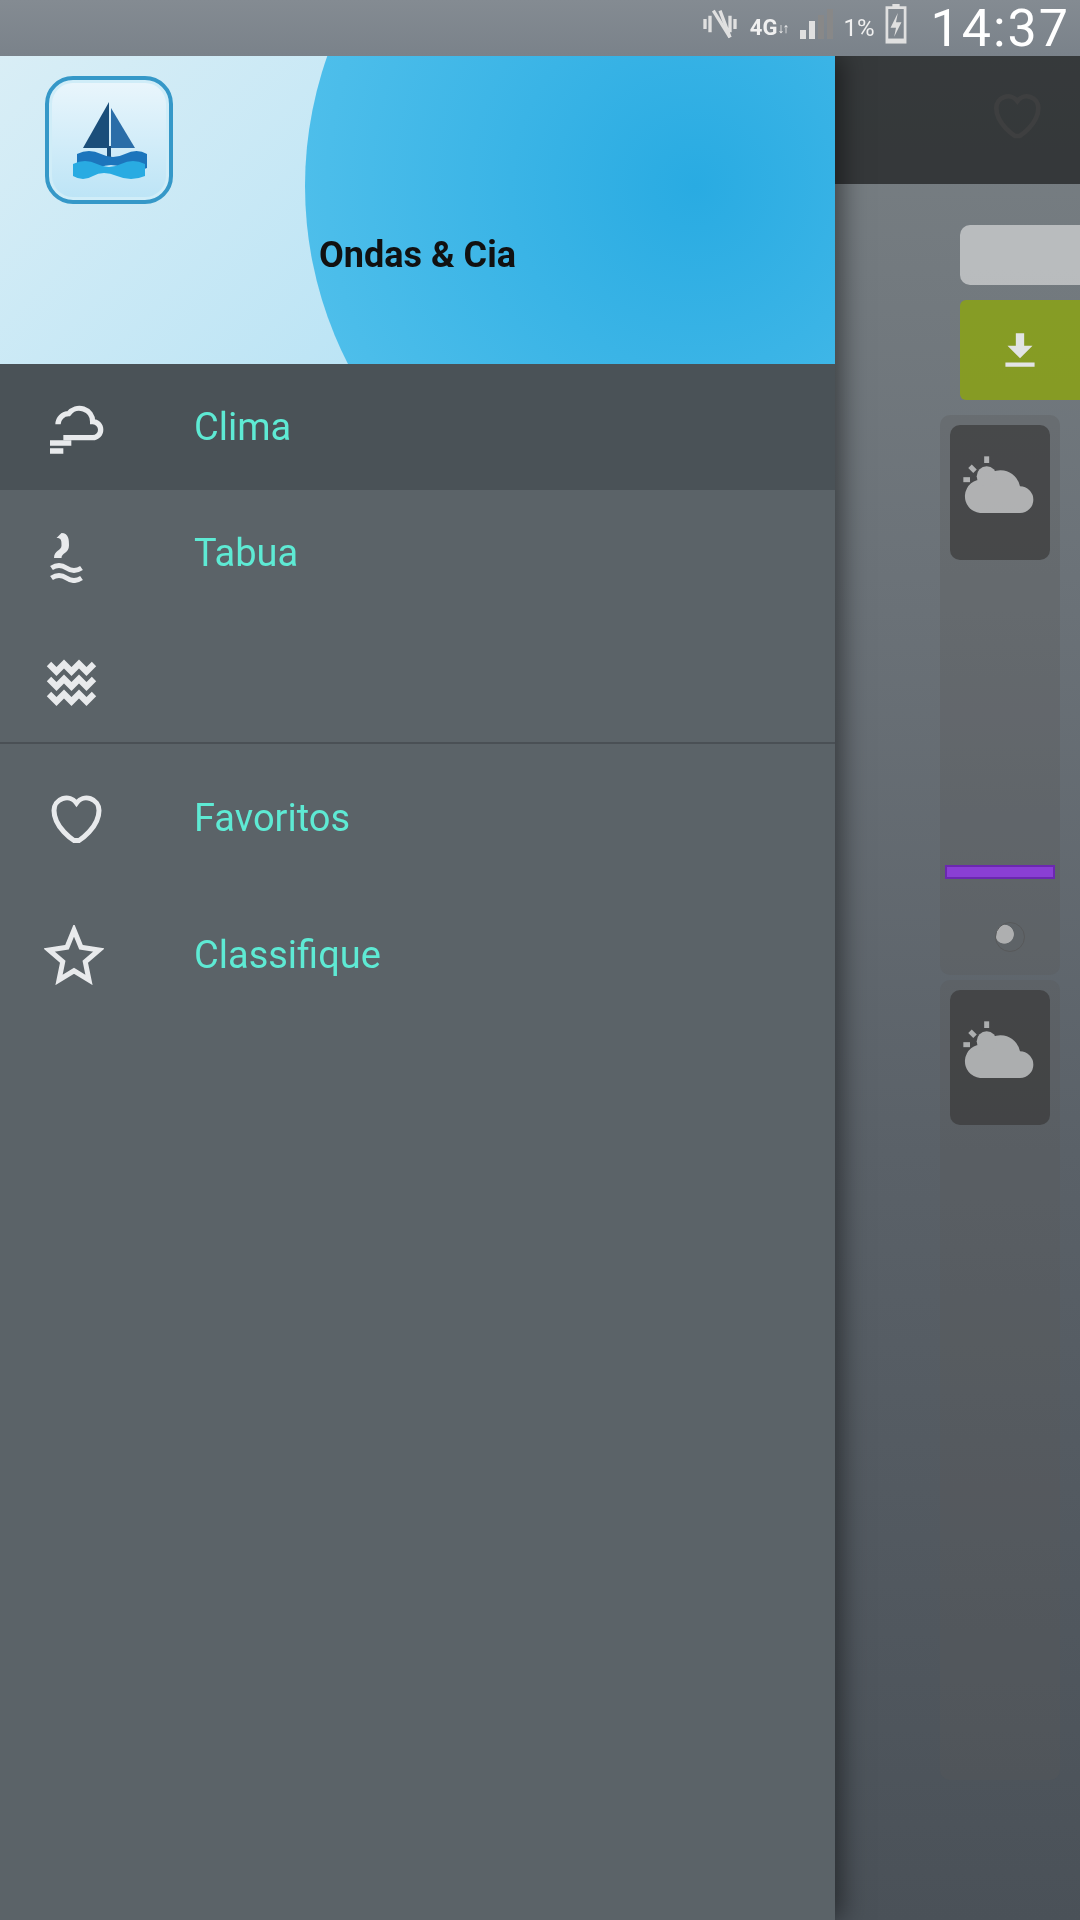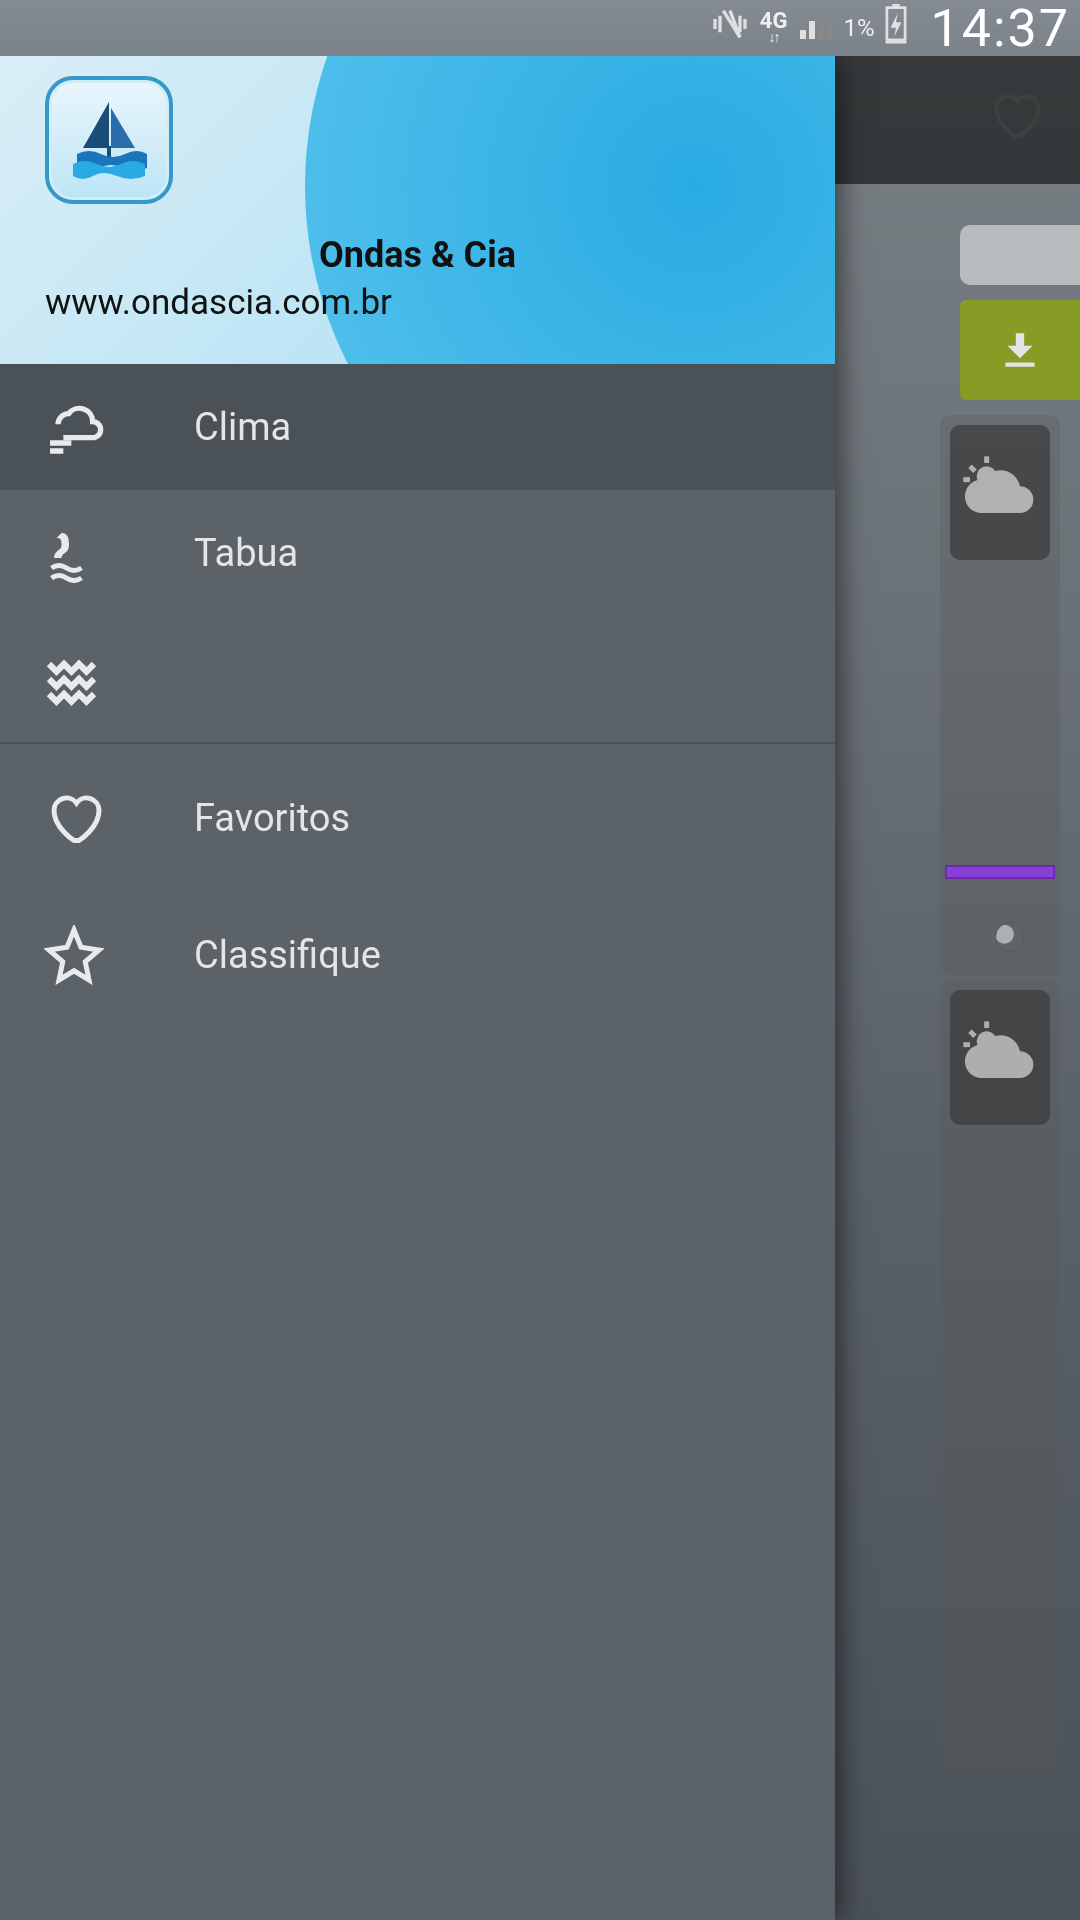--- a/index.html
+++ b/index.html
@@ -142,21 +142,21 @@
       position: relative; z-index: 2;
     }
     .menu {
       display: flex; flex-direction: column;
     }
     .menu-item {
       height: 126px;
       display: flex; align-items: center;
       padding-left: 40px;
       gap: 86px;
-      color: #e5e5e5;
+      color: #5eead4;
       font-size: 38px;
     }
     .menu-item.active { background: #4a5257; }
     .menu-item .label { white-space: nowrap; }
     .icon-wrap { width: 68px; height: 68px; display: flex; align-items: center; justify-content: center; flex-shrink: 0; }
     .divider { height: 2px; background: #4a5055; }
   </style>
 </head>
 <body>
 
@@ -201,21 +201,21 @@
   </div>
 </div>
 
 <div class="status-bar">
   <span>
     <svg width="40" height="40" viewBox="0 0 24 24">
         <path fill="none" stroke="#e0e0e0" stroke-width="2" d="M3 9v6M6 7v10M12 4l6 16M18 7v10M21 9v6"></path>
         <line x1="8" y1="4" x2="18" y2="20" stroke="#e0e0e0" stroke-width="2"></line>
       </svg>
   </span>
-  <span style="display:flex;flex-direction:column;align-items:center;line-height:1;">
+  <span style="display:flex;flex-direction:row;align-items:center;line-height:1;">
     <span class="status-4g">4G</span>
     <span class="status-arrows">↓↑</span>
   </span>
   <span>
     <svg width="36" height="36" viewBox="0 0 24 24">
         <path fill="#e0e0e0" d="M2 22h4v-6H2zM8 22h4V10H8z"></path>
         <path fill="#888" d="M14 22h4V6h-4zM20 22h4V2h-4z"></path>
       </svg>
   </span>
   <span class="status-pct">1%</span>
@@ -236,21 +236,20 @@
     <div class="app-logo">
       <svg width="100" height="100" viewBox="0 0 100 100">
         <path fill="#1a4e7a" d="M50 12 L50 58 L24 58 Z"></path>
         <path fill="#2a6da8" d="M52 18 L52 58 L76 58 Z"></path>
         <rect x="48" y="56" width="4" height="12" fill="#1a4e7a"></rect>
         <path fill="#1c75bc" d="M18 64 Q30 58 42 64 T66 64 T88 64 L88 78 Q76 84 64 78 T40 78 T18 78 Z"></path>
         <path fill="#29abe2" d="M14 74 Q26 68 38 74 T62 74 T86 74 L86 86 Q72 92 58 86 T34 86 T14 86 Z"></path>
       </svg>
     </div>
     <div class="app-name">Ondas &amp; Cia</div>
-    <div class="app-url">www.ondascia.com.br</div>
   </div>
 
   <div class="menu">
     <div class="menu-item active">
       <span class="icon-wrap">
         <svg width="64" height="64" viewBox="0 0 24 24">
             <path fill="none" stroke="#e8eaec" stroke-width="2" d="M6 11a4 4 0 0 1 4-4 5 5 0 0 1 9 3 3 3 0 0 1 0 6H8"></path>
             <path fill="none" stroke="#e8eaec" stroke-width="2" d="M3 18h8M3 21h5"></path>
           </svg>
       </span>

